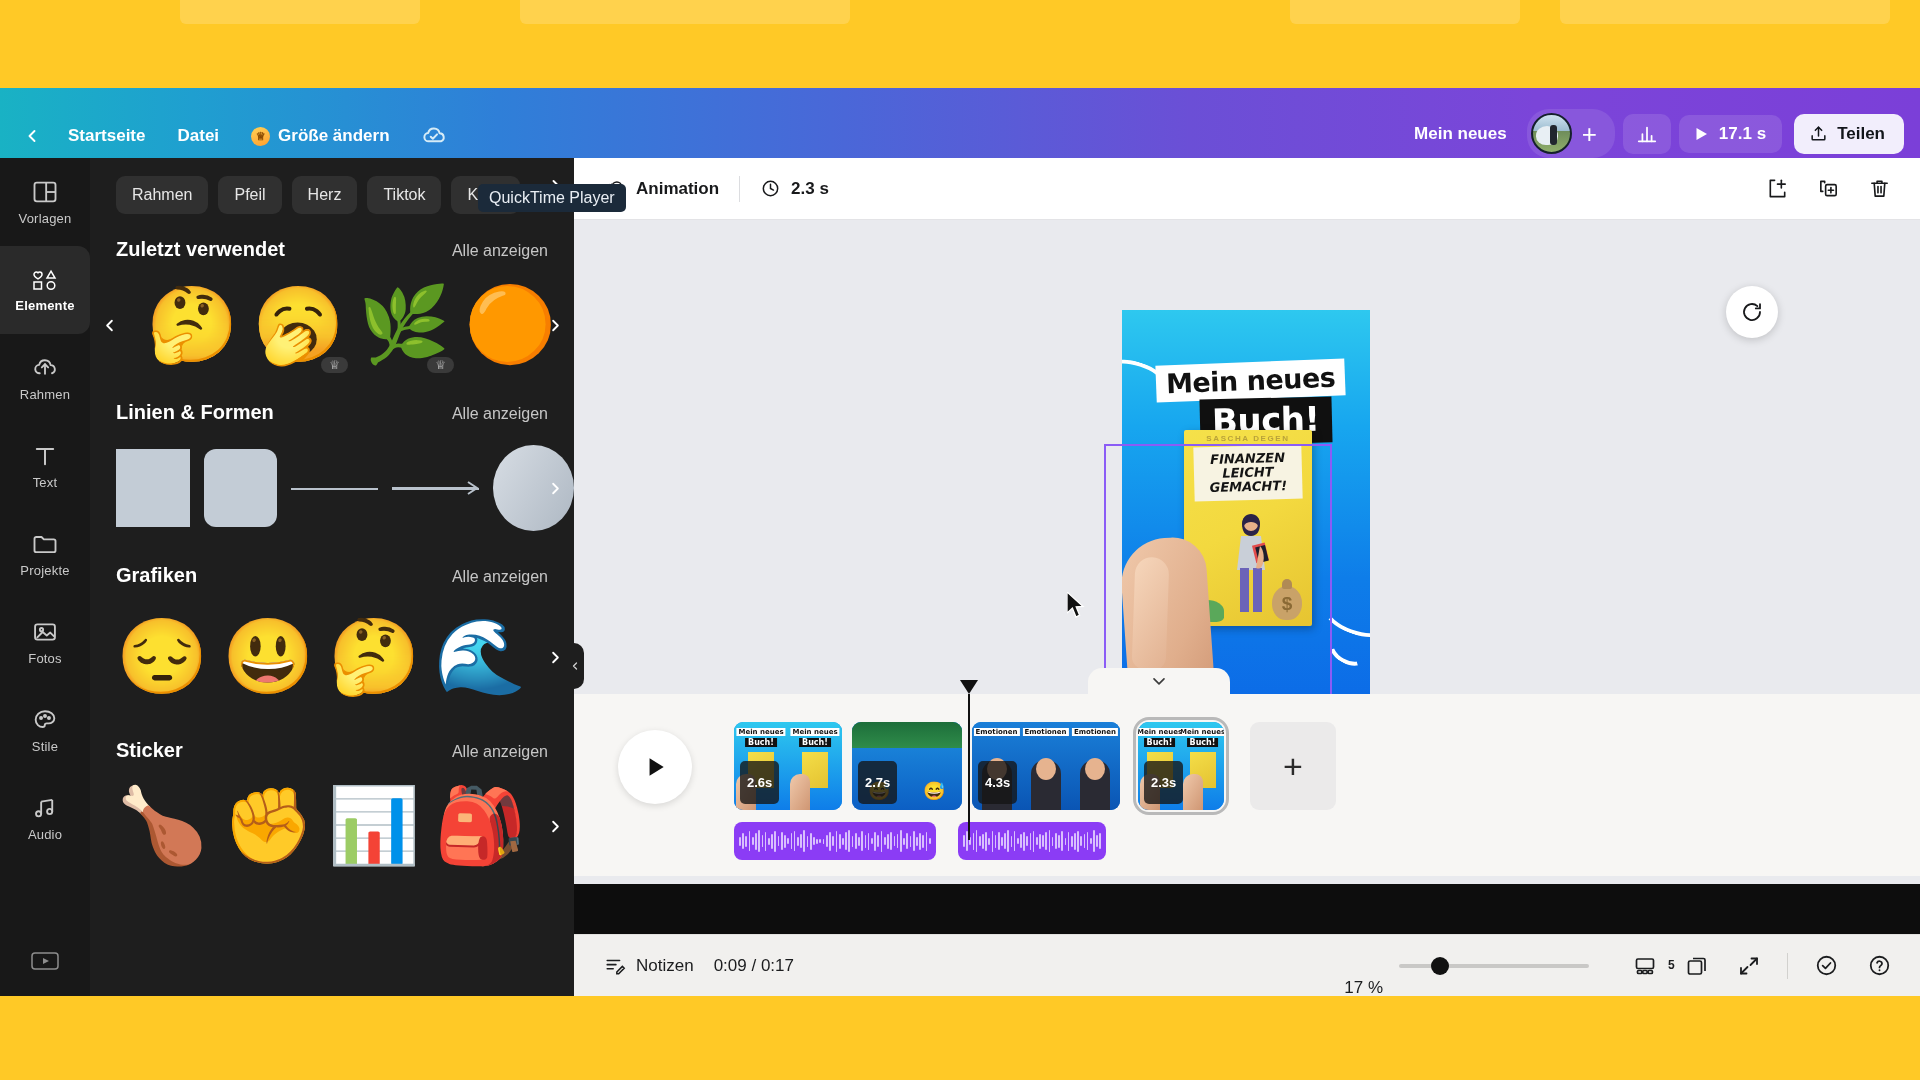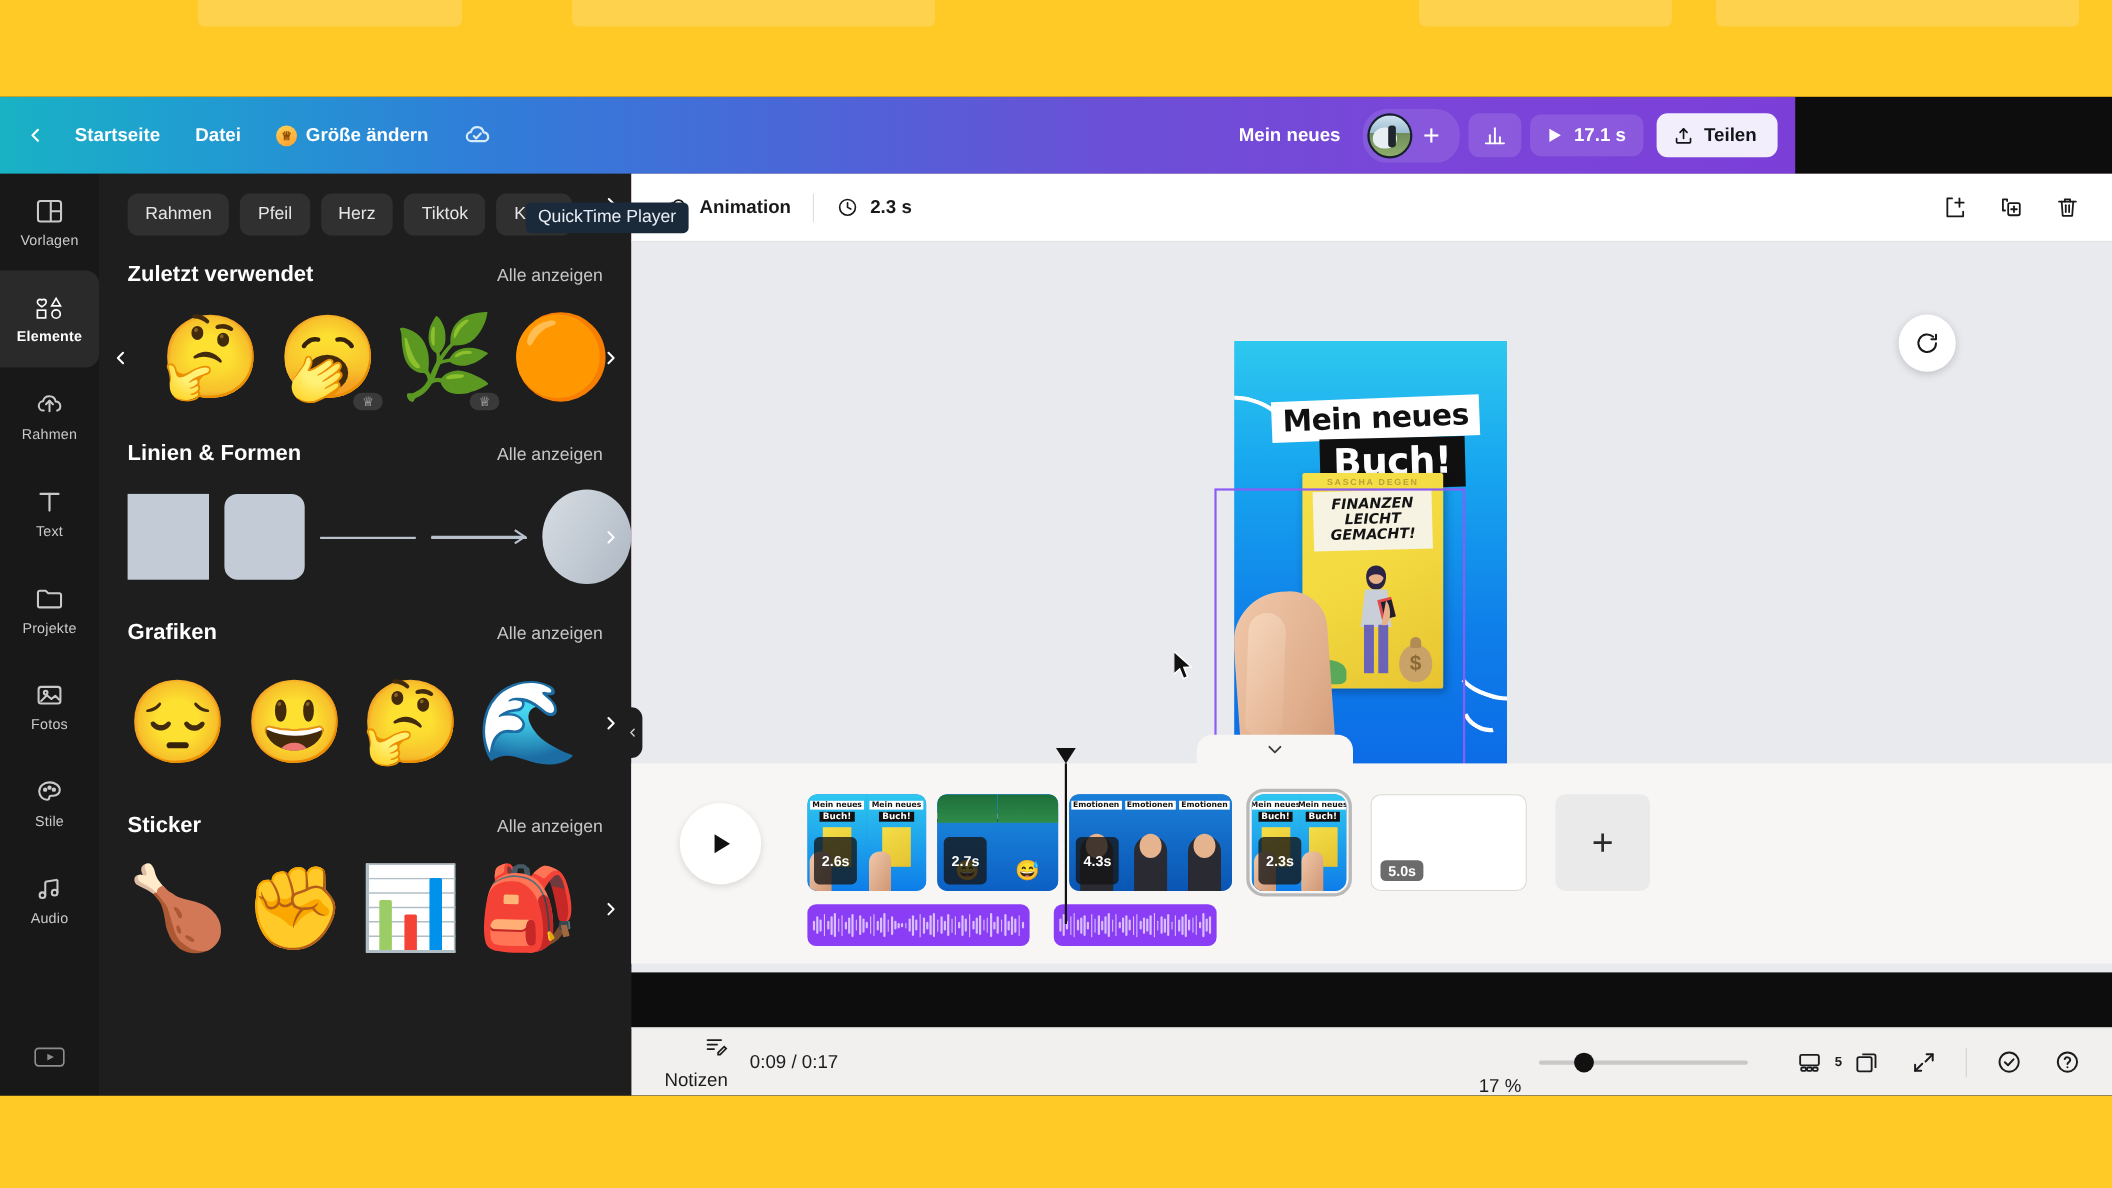--- a/index.html
+++ b/index.html
@@ -21,24 +21,24 @@
                    background: #ffc926; }
 
   
   #app {
     position: absolute; left: 0; top: 88px; width: 1920px; height: 908px;
     background: #0d0d0d; overflow: hidden;
   }
 
   
   #header {
-    position: absolute; left: 0; top: 0; width: 1632px; height: 70px;
+    position: absolute; left: 0; top: 0; width: 1920px; height: 70px;
     background: linear-gradient(90deg,#19b2c4 0%, #1f9fd0 10%, #2f7fd8 26%,
                                  #4a67d8 44%, #6b4fd6 62%, #7b45d9 80%, #7b3fd8 100%);
-    display: flex; align-items: center;
+    display: flex; align-items: flex-end;
   }
   .hdr-left { display: flex; align-items: center; gap: 0; padding-left: 14px; }
   .hdr-item {
     color: #ffffff; font-size: 17px; font-weight: 600;
     padding: 9px 16px; border-radius: 8px; display: flex; align-items: center; gap: 8px;
     white-space: nowrap; cursor: pointer;
   }
   .back-chevron { padding: 8px 10px 8px 8px; display:flex; align-items:center; cursor:pointer; }
   .crown-badge {
     width: 19px; height: 19px; border-radius: 50%;
@@ -353,22 +353,22 @@
   .wave { position:absolute; left: 5px; right:5px; top: 50%; transform: translateY(-50%);
           height: 24px; display:flex; align-items:center; gap: 1.5px; }
   .wave i { display:block; width: 2px; background: #d9bffd; border-radius: 1px; }
 
   
   #statusbar {
     position: absolute; left: 574px; bottom: 0; width: 1346px; height: 62px;
     background: #f1f0ee; display: flex; align-items: center; padding: 0 18px;
     border-top: 1px solid #e2e1de;
   }
-  .sb-item { display: flex; align-items: flex-end; gap: 10px; color: #1b1c1e;
-             font-size: 17px; padding: 8px 12px; border-radius: 8px; cursor: pointer; flex-direction: column; }
+  .sb-item { display: flex; align-items: center; gap: 10px; color: #1b1c1e;
+             font-size: 17px; padding: 8px 12px; border-radius: 8px; cursor: pointer; }
   .sb-time { color: #1b1c1e; font-size: 17px; padding-left: 8px; }
   .sb-mid { margin-left: auto; display: flex; align-items: center; gap: 16px; }
   .zoom-pct { font-size: 17px; color: #1b1c1e; margin-top: 45px; }
   .zoom-slider { width: 190px; height: 4px; background: #c9c8c6; border-radius: 2px;
                  position: relative; cursor: pointer; }
   .zoom-knob { position: absolute; left: 32px; top: -7px; width: 18px; height: 18px;
                border-radius: 50%; background: #111; }
   .sb-right { margin-left: 34px; display: flex; align-items: center; gap: 8px; }
   .sb-icon { padding: 8px 10px; border-radius: 8px; cursor: pointer; display: flex; }
   .sb-divider { width: 1px; height: 26px; background: #d2d1ce; margin: 0 8px; }
@@ -822,23 +822,20 @@
             </div>
             <div class="mini" style="left:43px;width:43px;background:linear-gradient(180deg,#2ec8ef,#0e7de9)">
               <div class="mlabel">Mein neues</div>
               <div class="mlabel2">Buch!</div>
               <div class="mbook"></div>
               <div class="mhand"></div>
             </div>
             <div class="dur">2.3s</div>
           </div>
 
-          <div class="clip-empty" style="margin-left:12px">
-            <div class="dur">5.0s</div>
-          </div>
 
           <div class="clip-add" style="margin-left:16px">+</div>
         </div>
 
         <div class="aud-row">
           <div class="audio-clip" style="width:202px">
             <div class="wave">
               <i style="height:9px"></i>
                 <i style="height:16px"></i>
                 <i style="height:11px"></i>

